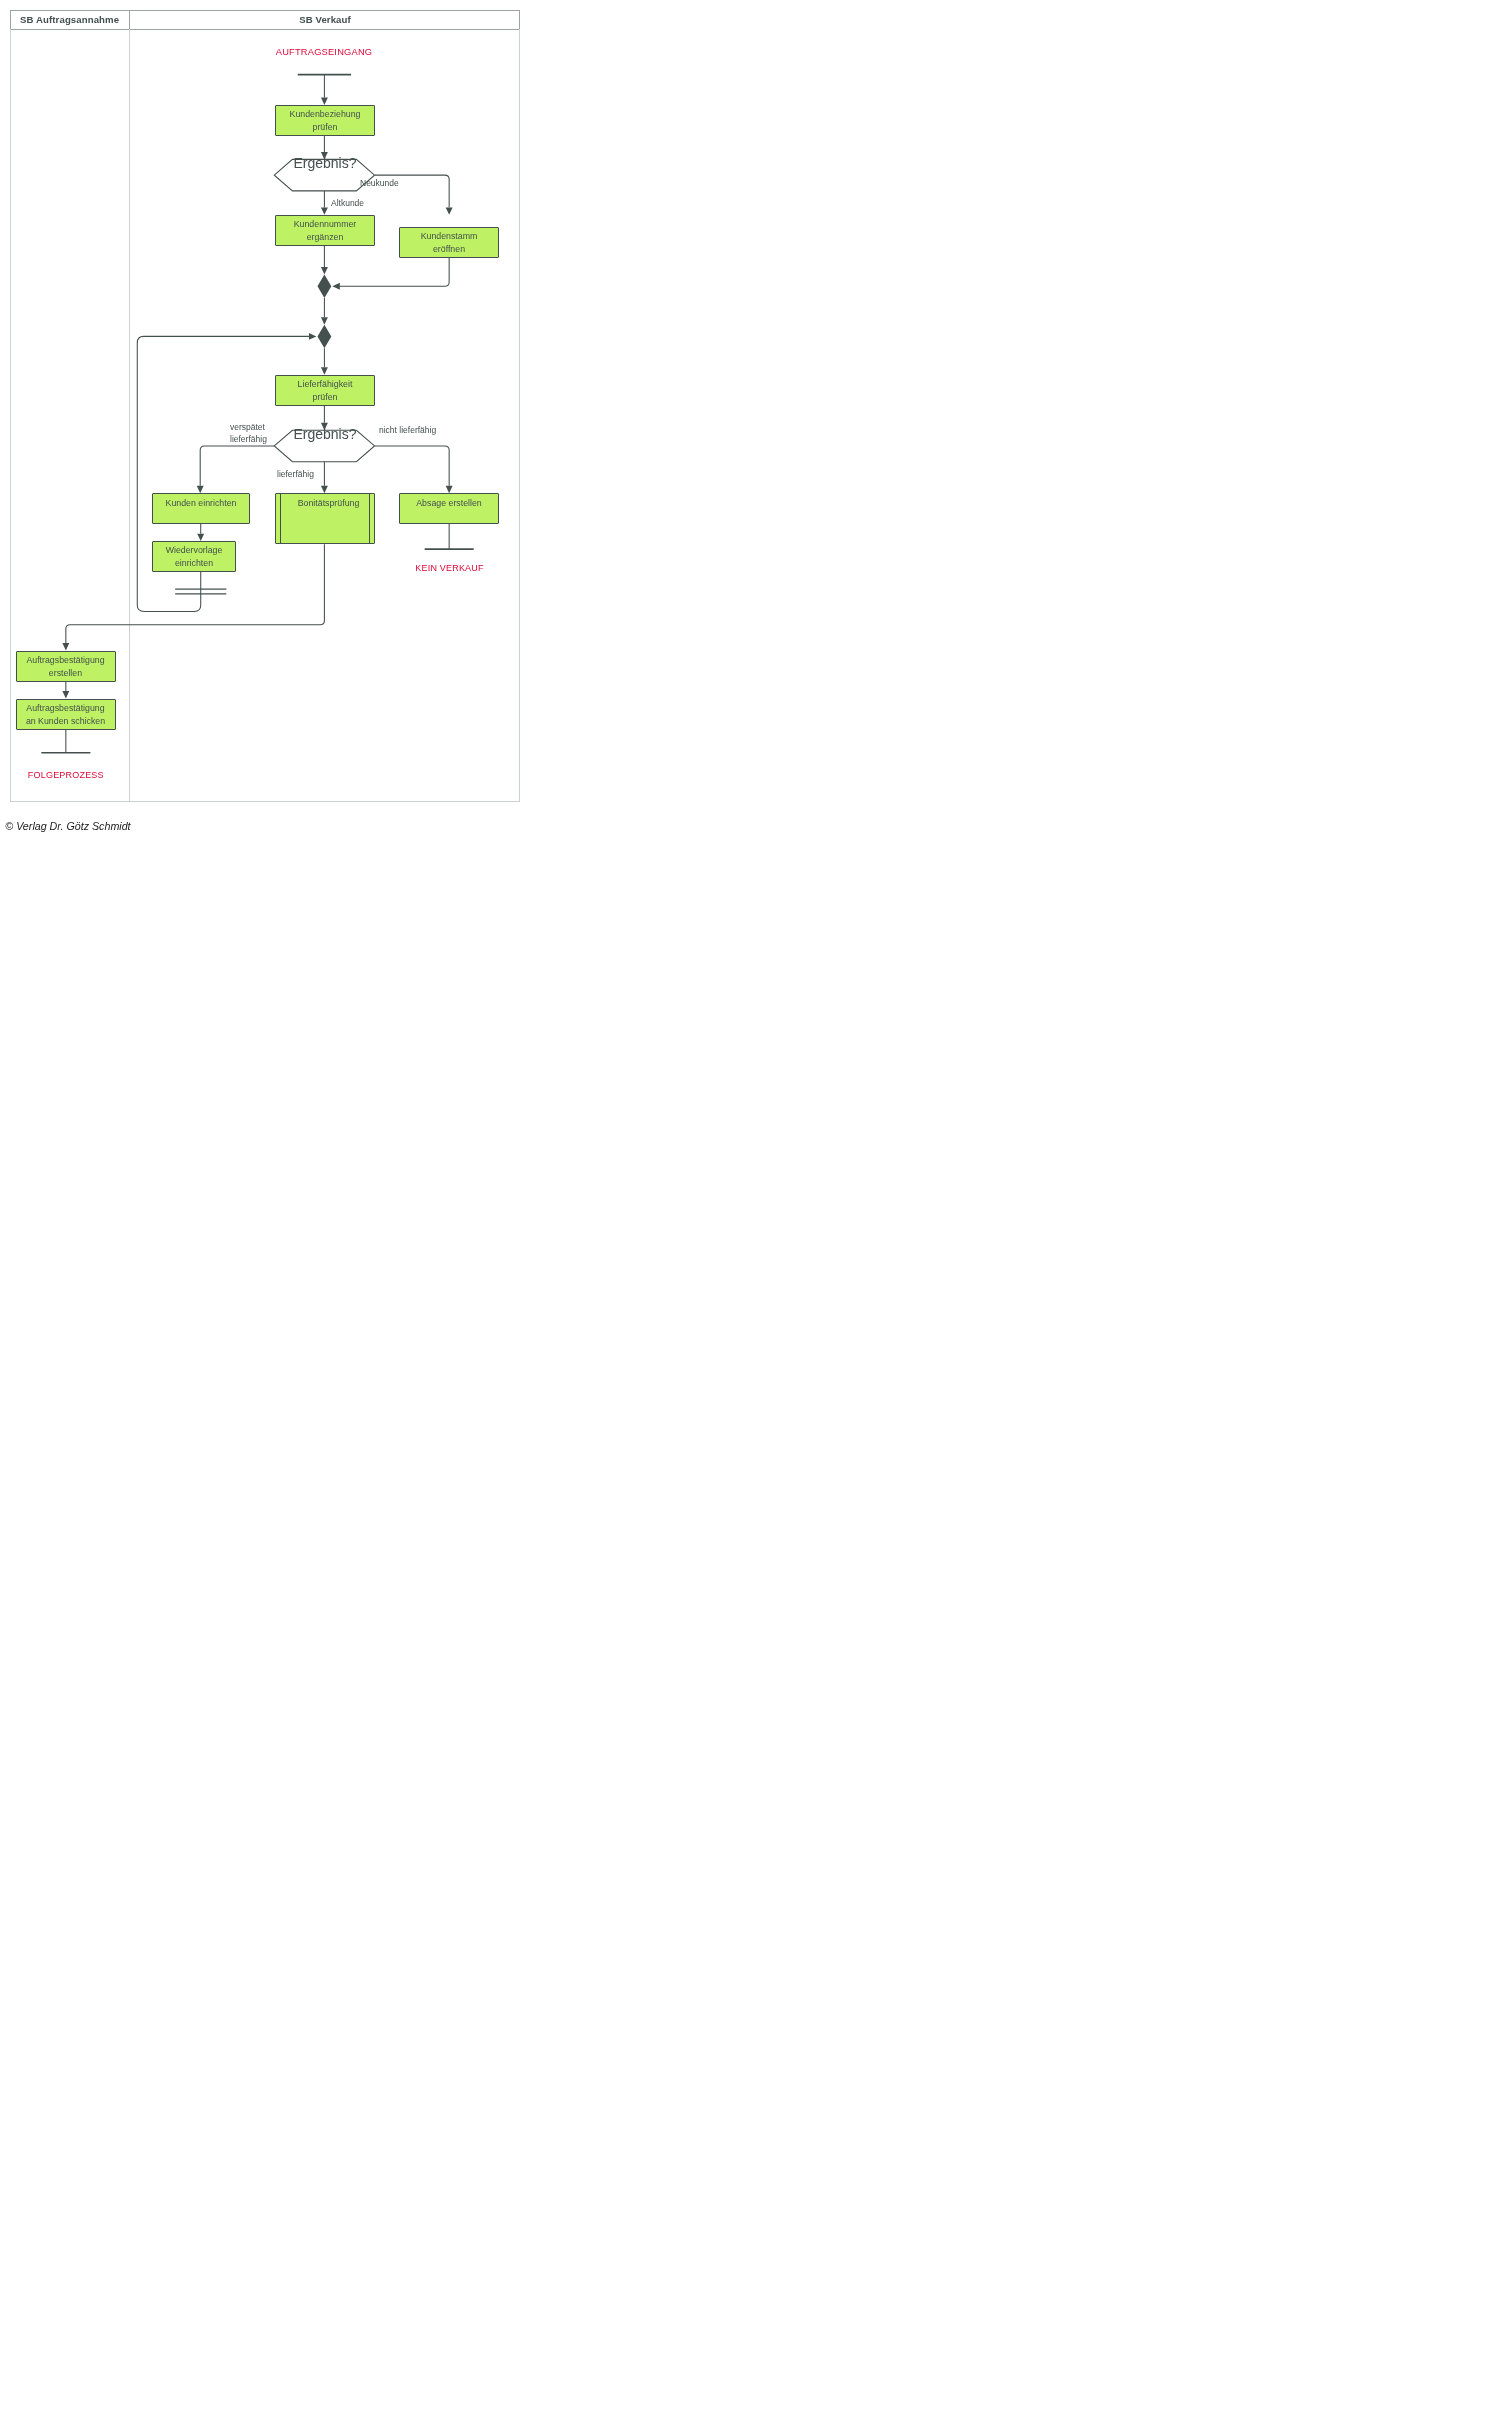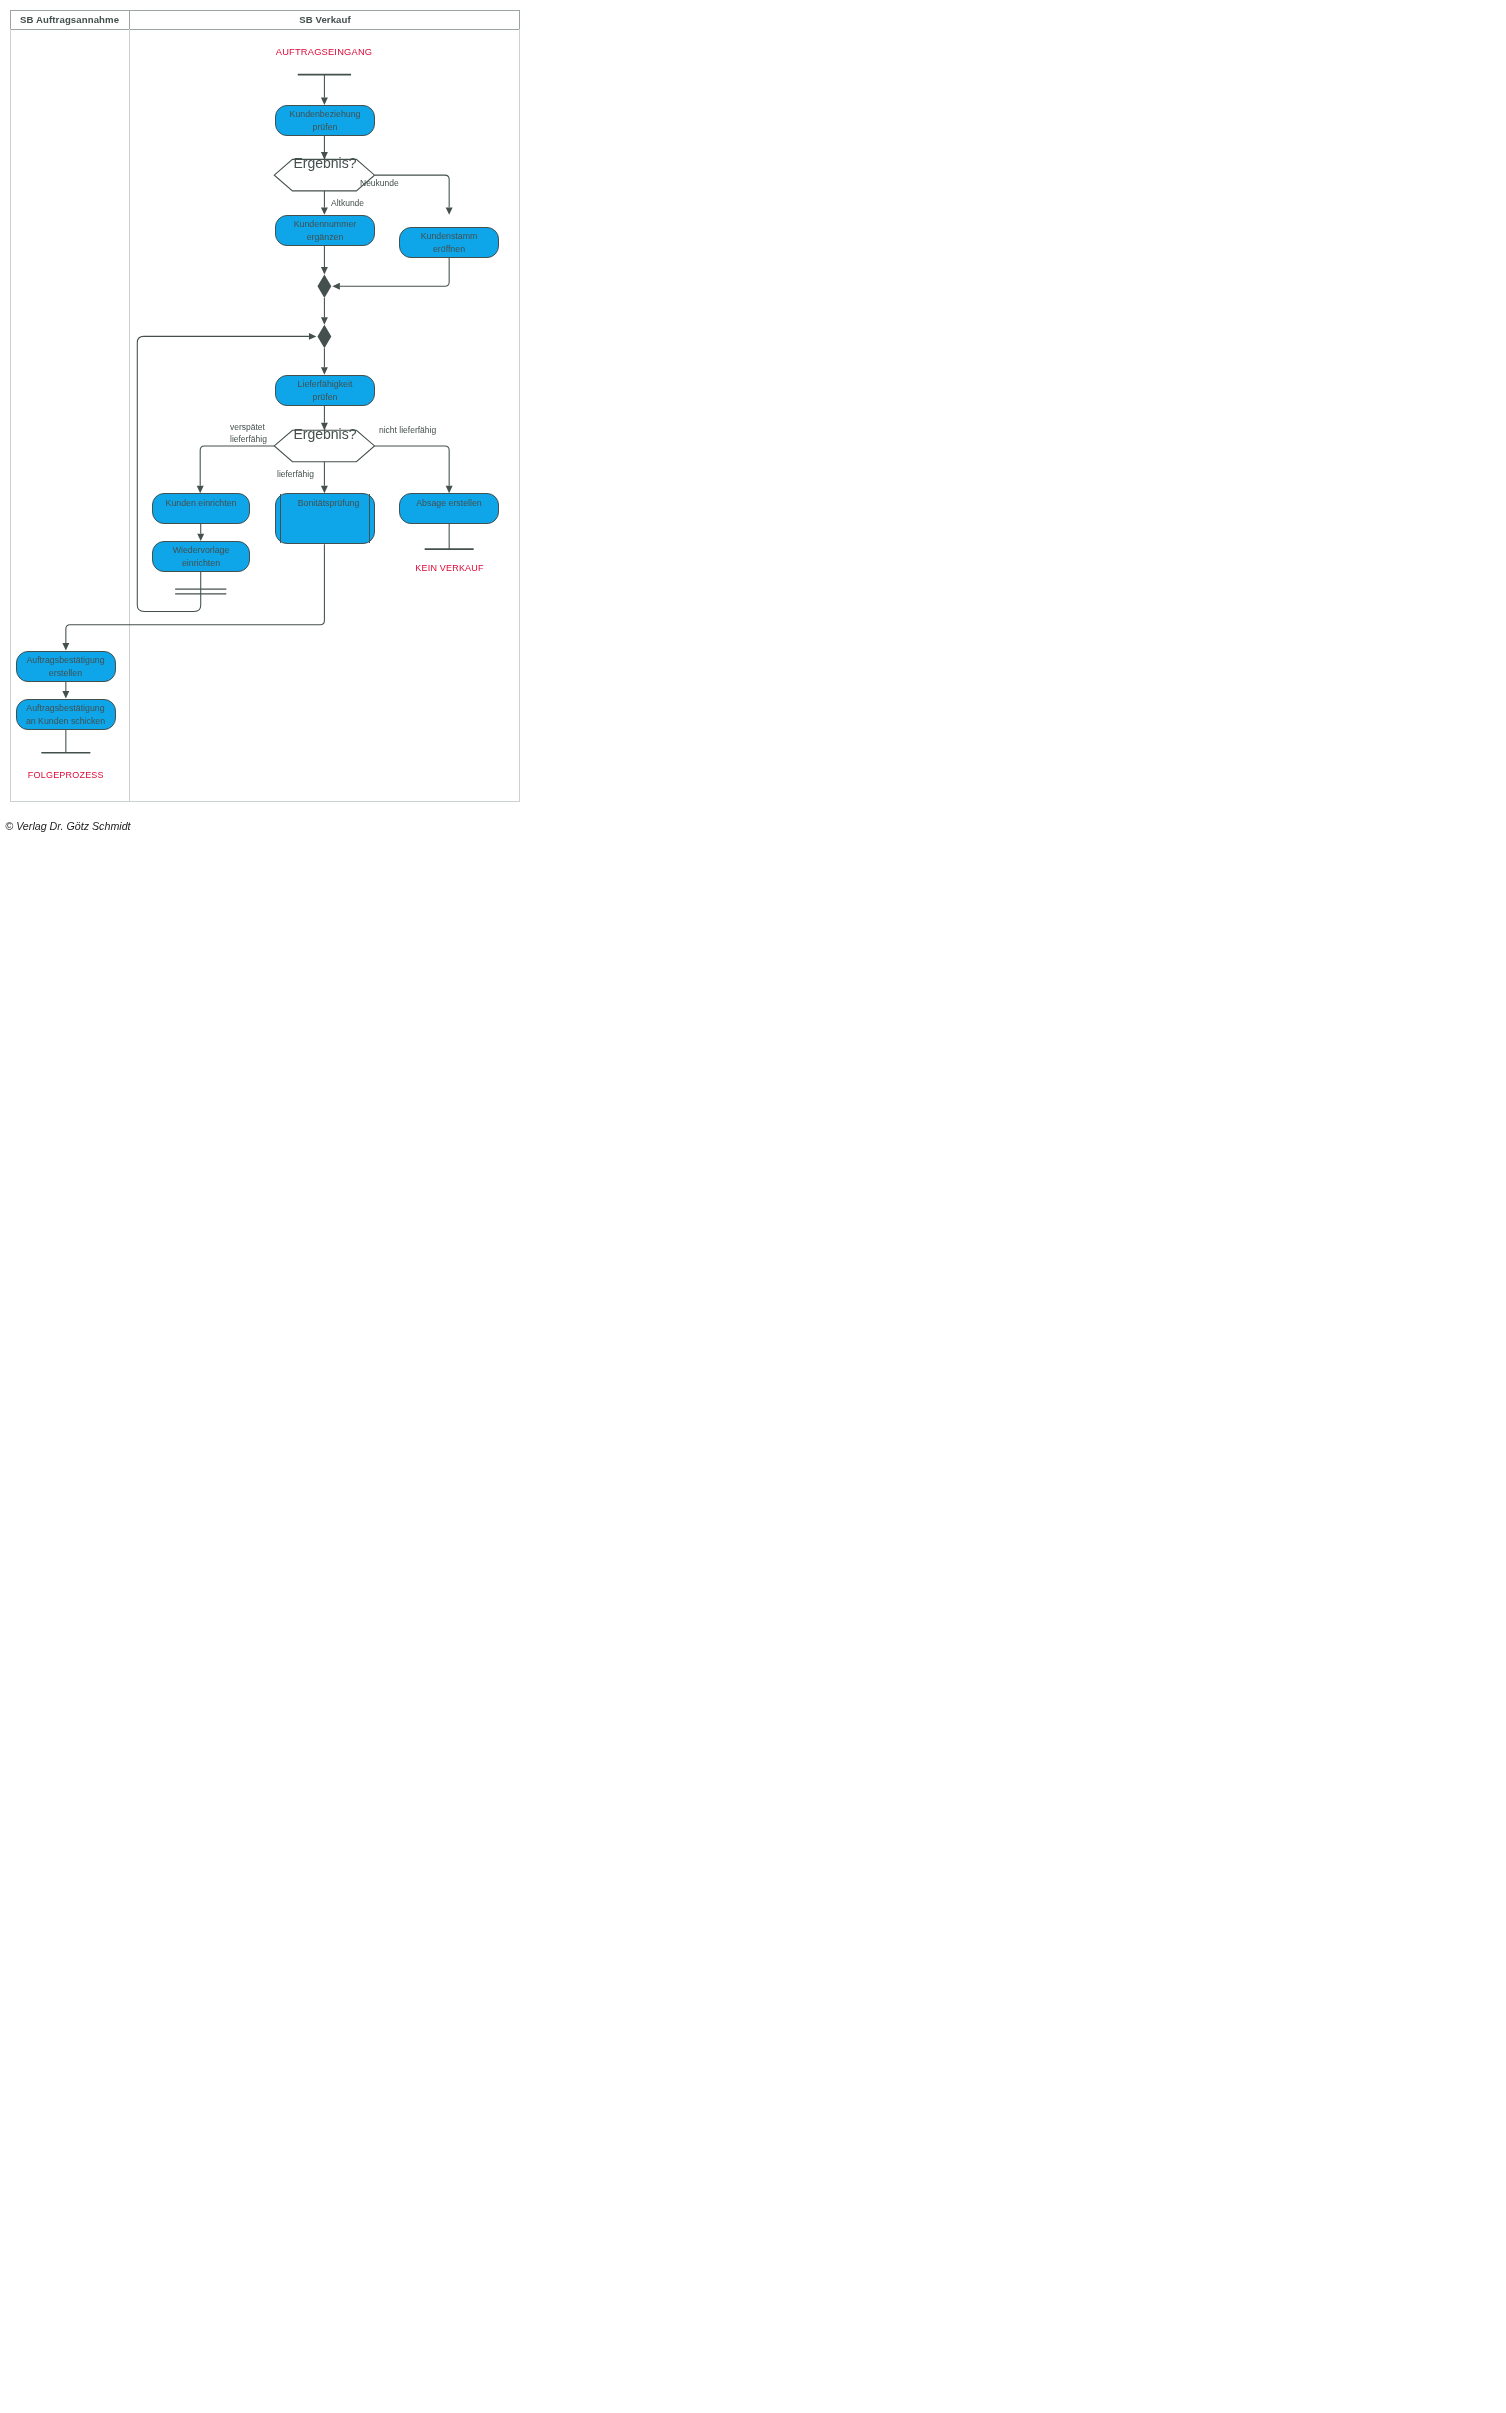--- a/index.html
+++ b/index.html
@@ -15,21 +15,21 @@
   .thin{stroke:var(--ink);stroke-width:2.5;fill:none;}
   .arrowhead{fill:var(--ink);stroke:none;}
   .shape{fill:#fff;stroke:var(--ink);stroke-width:2;}
   .merge{fill:var(--ink);stroke:none;}
   .frame-header{border:1.1px solid var(--header-border);}
   .frame-body{border:1.1px solid var(--frame);border-top:none;}
   .vdiv-header{background:var(--header-border);}
   .vdiv-body{background:var(--frame);}
   .lane-title{display:flex;align-items:center;justify-content:center;
     font-size:9.6px;font-weight:bold;letter-spacing:0.1px;}
-  .node{background:#0ea5e9;border:1.1px solid var(--ink);border-radius:12px;
+  .node{background:#bef264;border:1.1px solid var(--ink);border-radius:1px;
     display:flex;align-items:center;justify-content:center;text-align:center;
     font-size:8.8px;line-height:12.3px;white-space:pre-line;z-index:3;}
   .top-align{align-items:flex-start;padding-top:3.2px;}
   .hex-label{display:flex;align-items:center;justify-content:center;text-align:left;
     font-size:14px;padding-bottom:23px;z-index:3;}
   .edge-label{font-size:8.5px;line-height:11.7px;white-space:pre-line;z-index:4;}
   .event-label{color:var(--accent-red);font-size:9px;text-align:center;
     letter-spacing:0.2px;z-index:4;white-space:nowrap;}
   .title-label{font-size:9.3px;}
   .subline{position:absolute;top:0;bottom:0;width:1.1px;background:var(--ink);}
@@ -126,21 +126,21 @@
 ergänzen</div>
   <div class="abs node" style="left:399px;top:227px;width:100px;height:31px;">Kundenstamm
 eröffnen</div>
 
   <div class="abs node" style="left:275px;top:375px;width:100px;height:31px;">Lieferfähigkeit
 prüfen</div>
 
   <div class="abs hex-label" style="left:275px;top:430px;width:100px;height:31px;">Ergebnis?</div>
 
   <div class="abs node top-align" style="left:152px;top:493px;width:98px;height:31px;">Kunden einrichten</div>
-  <div class="abs node" style="left:152px;top:541px;width:98px;height:31px;">Wiedervorlage
+  <div class="abs node" style="left:152px;top:541px;width:84px;height:31px;">Wiedervorlage
 einrichten</div>
 
   <div class="abs node top-align" style="left:275px;top:493px;width:100px;height:51px;padding-left:7px;">
     <div class="subline" style="left:4.3px;"></div>
     <span>Bonitätsprüfung</span>
     <div class="subline" style="right:4.3px;"></div>
   </div>
 
   <div class="abs node top-align" style="left:399px;top:493px;width:100px;height:31px;">Absage erstellen</div>
 

